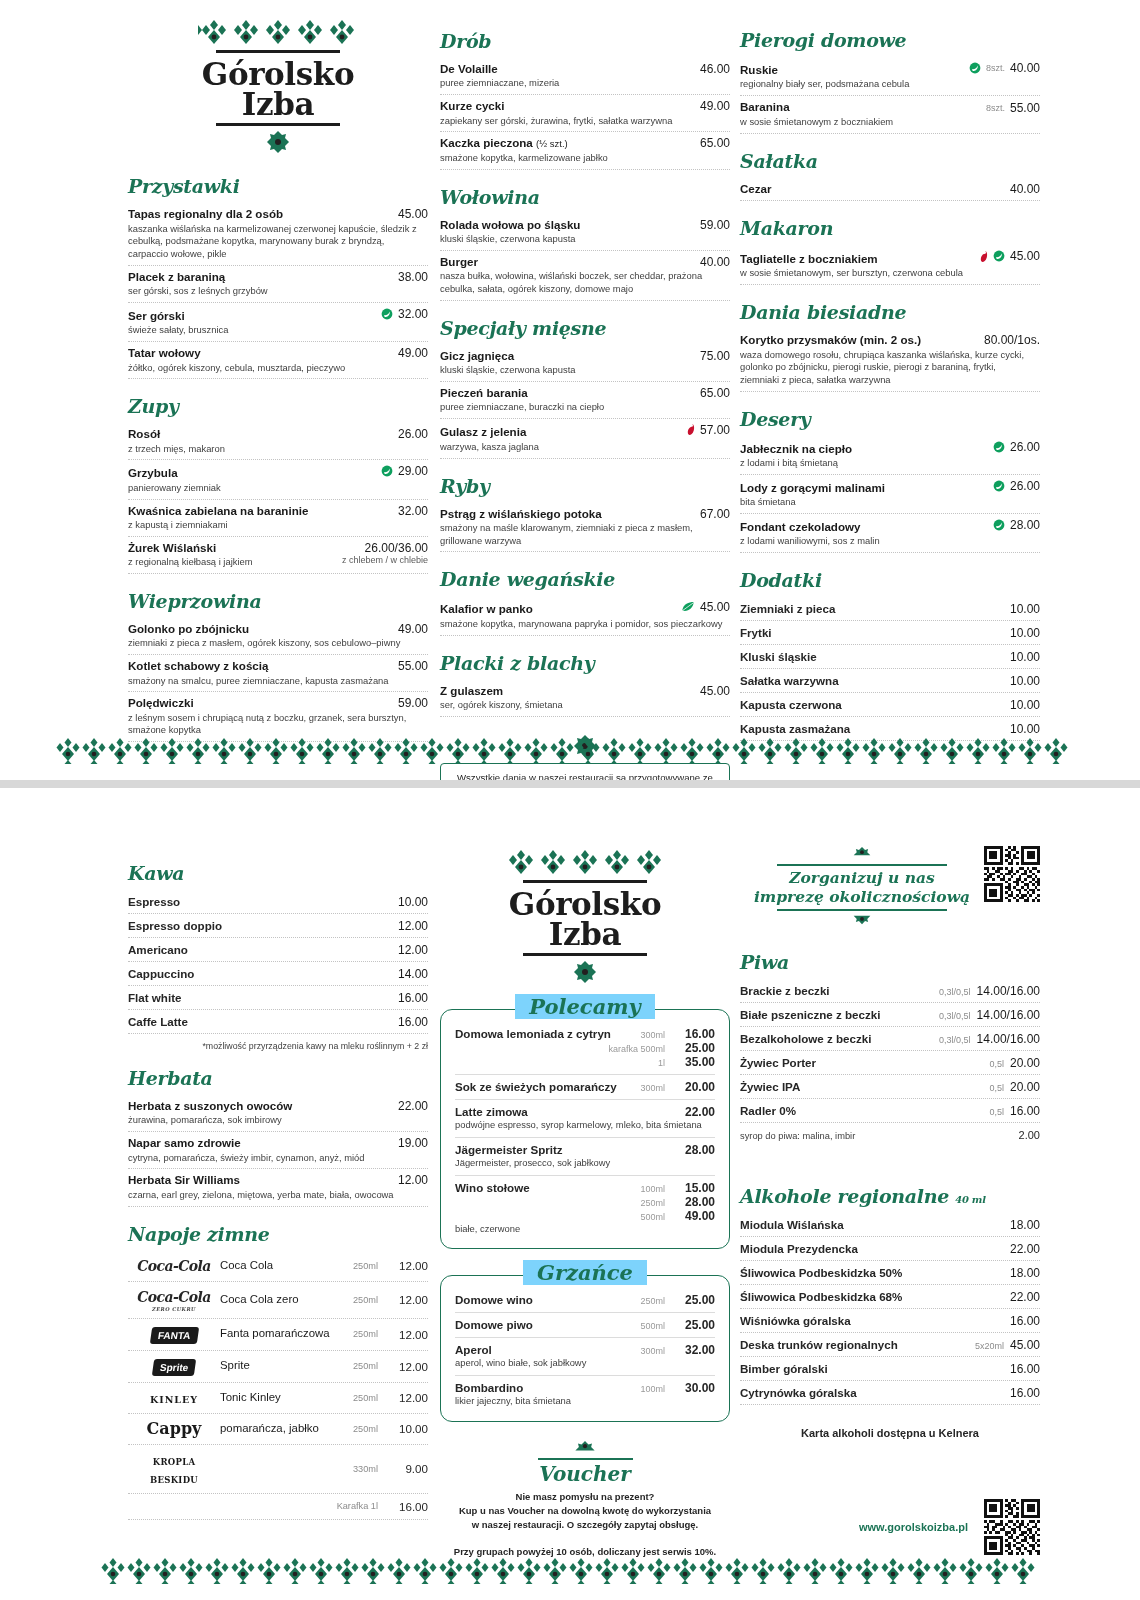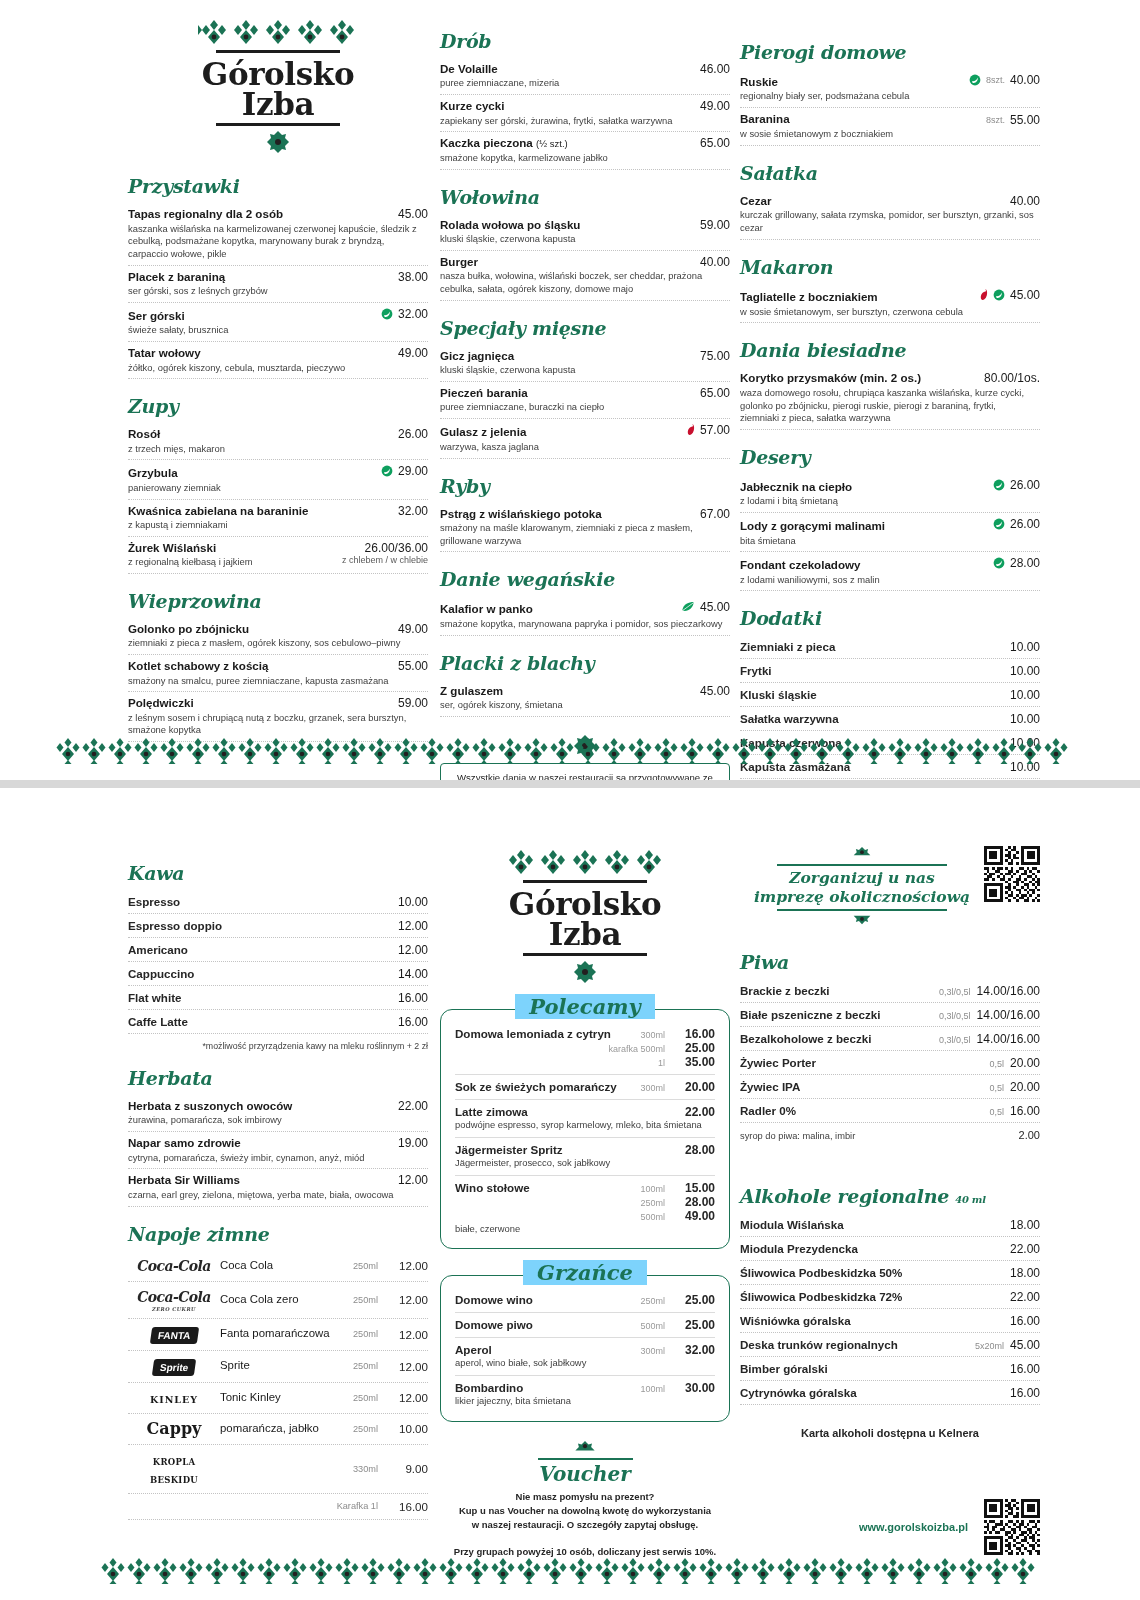--- a/index.html
+++ b/index.html
@@ -531,21 +531,21 @@
       <div style="text-align:center;margin-top:16px">
         <svg width="26" height="26" viewBox="0 0 26 26">
           <path d="M13 2 l4 4 4 -1 -1 4 4 4 -4 4 1 4 -4 -1 -4 4 -4 -4 -4 1 1 -4 -4 -4 4 -4 -1 -4 4 1z" fill="#1b7355"></path>
           <circle cx="13" cy="13" r="3" fill="#231f20"></circle>
         </svg>
       </div>
       <div class="notice">Wszystkie dania w naszej restauracji są przygotowywane ze świeżych składników, dlatego też czas ich podania wynosi od 15 do 60 minut. W wyjątkowych przypadkach może być dłuższy.</div>
     </div>
 
     <div class="col col-c">
-      <div style="padding-top:25px">
+      <div style="padding-top:13px">
           <div class="sec-head">Pierogi domowe</div>
           <div class="item">
             <div class="item-top">
               <div class="item-name">Ruskie</div>
               <div class="item-right">
                 <svg class="ico" width="12" height="12" viewBox="0 0 20 20">
                   <circle cx="10" cy="10" r="9" fill="#0e9f5e"></circle>
                   <path d="M5 12 c4 1 8 -2 10 -6 c0 5 -3 9 -7 9 c-2 0 -3 -1 -3 -3z" fill="#fff"></path>
                 </svg>
                 <span class="item-vol">8szt.</span>
@@ -568,23 +568,20 @@
               <div class="item-desc">w sosie śmietanowym z boczniakiem</div>
             </div>
           </div>
           <div class="sec-head">Sałatka</div>
           <div class="item">
             <div class="item-top">
               <div class="item-name">Cezar</div>
               <div class="item-right">
                 <span class="item-price">40.00</span>
               </div>
-            </div>
-            <div class="row-note">
-              <div class="item-desc">kurczak grillowany, sałata rzymska, pomidor, ser bursztyn, grzanki, sos cezar</div>
             </div>
           </div>
           <div class="sec-head">Makaron</div>
           <div class="item">
             <div class="item-top">
               <div class="item-name">Tagliatelle z boczniakiem</div>
               <div class="item-right">
                 <svg class="ico chili" viewBox="0 0 10 14">
                   <path d="M7 1 c1 1 1 2 0 3 c-3 0 -5 3 -5 6 c0 2 1 3 2 3 c3 0 5 -4 5 -8 c0 -2 -1 -4 -2 -4z" fill="#c8102e"></path>
                 </svg>
@@ -1215,21 +1212,21 @@
             </span>
           </div>
           <div class="srow">
             <span class="nm">Śliwowica Podbeskidzka 50%</span>
             <span class="rt">
               <span class="item-vol"></span>
               <span class="item-price">18.00</span>
             </span>
           </div>
           <div class="srow">
-            <span class="nm">Śliwowica Podbeskidzka 72%</span>
+            <span class="nm">Śliwowica Podbeskidzka 68%</span>
             <span class="rt">
               <span class="item-vol"></span>
               <span class="item-price">22.00</span>
             </span>
           </div>
           <div class="srow">
             <span class="nm">Wiśniówka góralska</span>
             <span class="rt">
               <span class="item-vol"></span>
               <span class="item-price">16.00</span>

